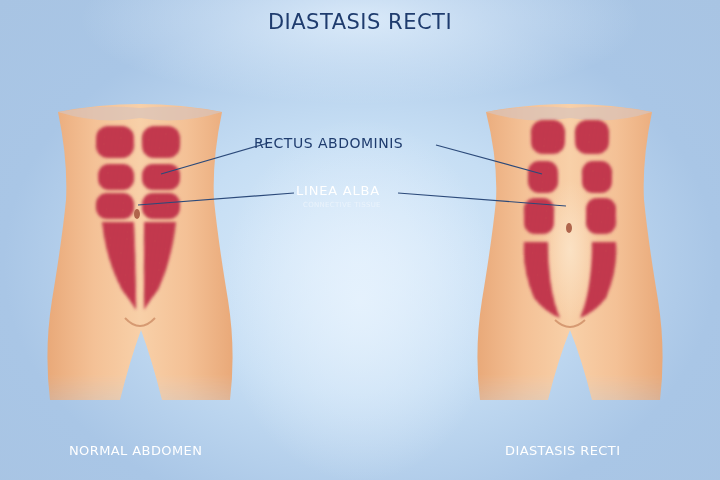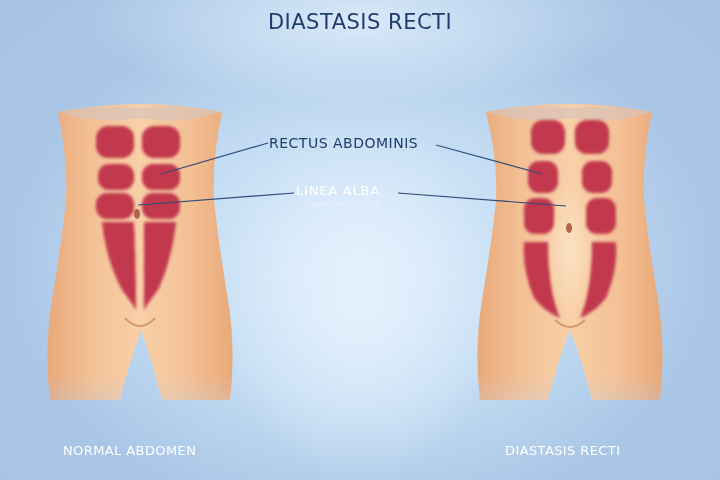--- a/index.html
+++ b/index.html
@@ -13,32 +13,32 @@
       background:
         radial-gradient(ellipse 200px 260px at 360px 300px, rgba(230,242,253,0.9), rgba(230,242,253,0) 70%),
         radial-gradient(ellipse 400px 120px at 360px 20px, rgba(225,239,252,0.85), rgba(225,239,252,0) 70%);
     }
     .title {
       position: absolute; left: 0; width: 720px; top: 10px; text-align: center;
       font-size: 21px; letter-spacing: 0.5px; color: #1f3c6e; font-weight: normal;
     }
     svg.art { position: absolute; left: 0; top: 0; }
     .label-rectus {
-      position: absolute; left: 269px; top: 135px; font-size: 14px; color: #1f3c6e; letter-spacing: 0.5px;
+      position: absolute; left: 254px; top: 135px; font-size: 14px; color: #1f3c6e; letter-spacing: 0.5px;
     }
     .label-linea {
       position: absolute; left: 296px; top: 183px; font-size: 13px; color: #ffffff; font-weight: normal; letter-spacing: 0.8px;
     }
     .label-linea-sub {
       position: absolute; left: 303px; top: 201px; font-size: 7px; color: #eaf3fc; letter-spacing: 0.3px;
     }
     .caption {
       position: absolute; top: 443px; font-size: 13px; color: #ffffff; letter-spacing: 0.4px;
     }
-    .caption.left { left: 63px; text-align: right; }
+    .caption.left { left: 69px; text-align: right; }
     .caption.right { left: 505px; }
   </style>
 </head>
 <body>
 
 <div class="bg-glow"></div>
 
 <div class="title">DIASTASIS RECTI</div>
 
 <svg class="art" width="720" height="480" viewBox="0 0 720 480">

